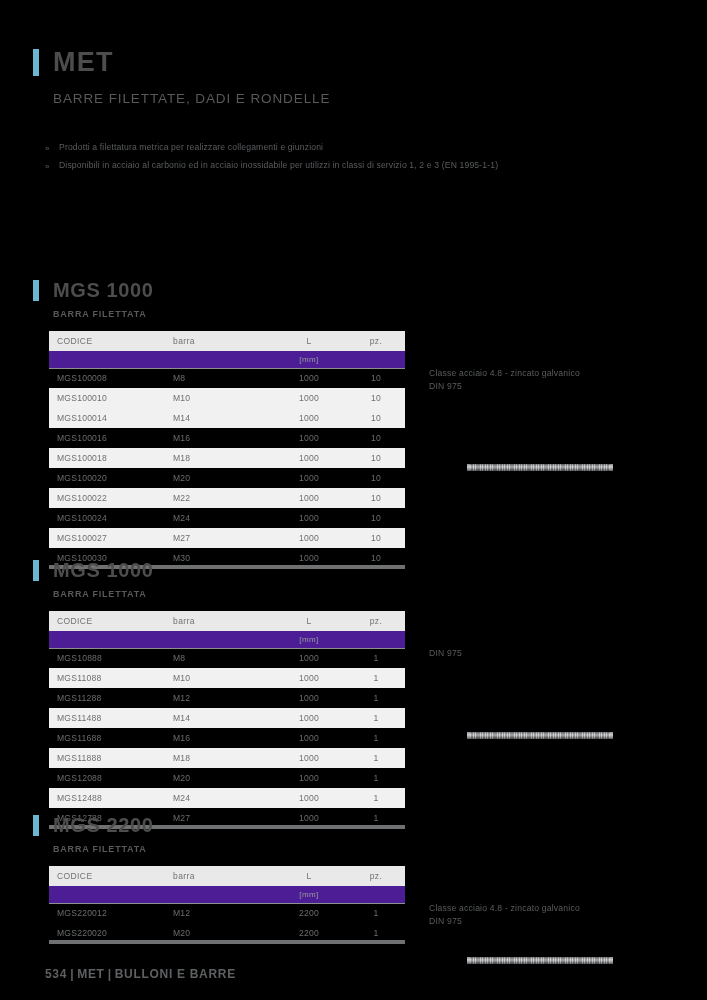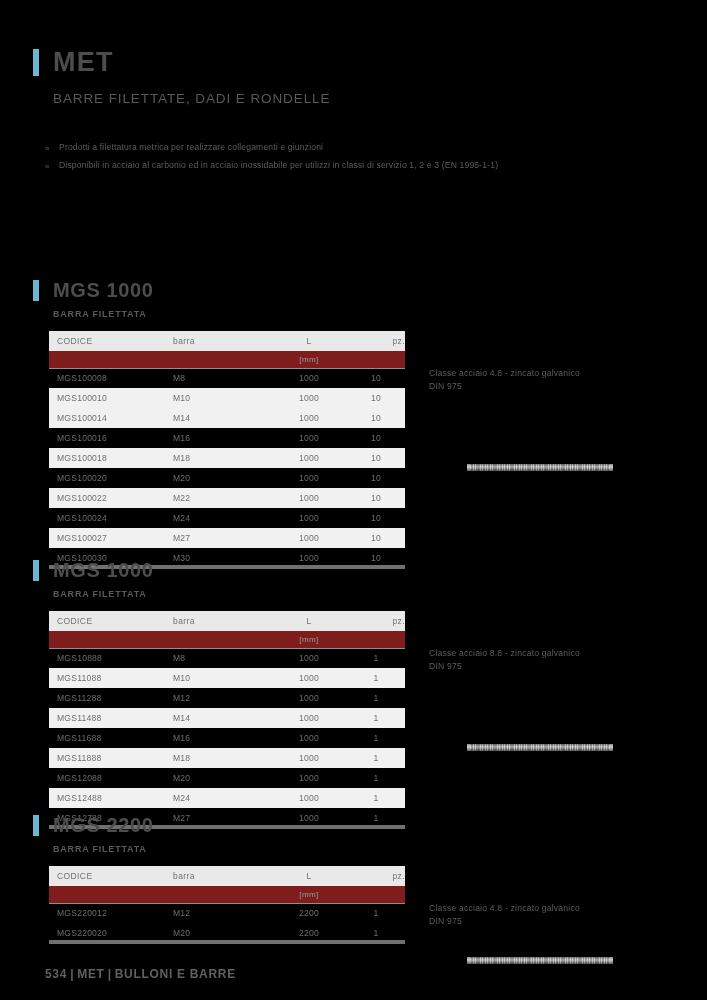--- a/index.html
+++ b/index.html
@@ -126,23 +126,23 @@
     color: #6f7173;
     letter-spacing: 0.4px;
     padding: 0;
     height: 20px;
     vertical-align: middle;
   }
 
   th.h-code { text-align: left; padding-left: 8px !important; }
   th.h-barra { text-align: left; padding-left: 6px !important; }
   th.h-l { text-align: center; }
-  th.h-pz { text-align: right; }
-
-  table.spec thead tr.unit-row { background: #7f1d1d; }
+  th.h-pz { text-align: center; }
+
+  table.spec thead tr.unit-row { background: #4c1d95; }
   table.spec thead tr.unit-row th {
     height: 17px;
     font-size: 8px;
     color: #9a9c9e;
     border-bottom: 1px solid #8c8e90;
   }
 
   table.spec tbody td {
     height: 20px;
     font-size: 8.6px;
@@ -439,21 +439,20 @@
               <td class="t-l">1000</td>
               <td class="t-pz">1</td>
             </tr>
         </tbody>
       </table>
     </div>
   </div>
 
   <div class="side" style="top:611px;">
     <div class="side-note">
-      <div>Classe acciaio 8.8 - zincato galvanico</div>
       <div>DIN 975</div>
     </div>
     <div class="rod-holder" style="margin-top:72px;">
       <div class="rod"></div>
     </div>
   </div>
 
   <div class="section" style="top:812px;">
     <div class="section-head-row">
       <div class="section-accent"></div>

